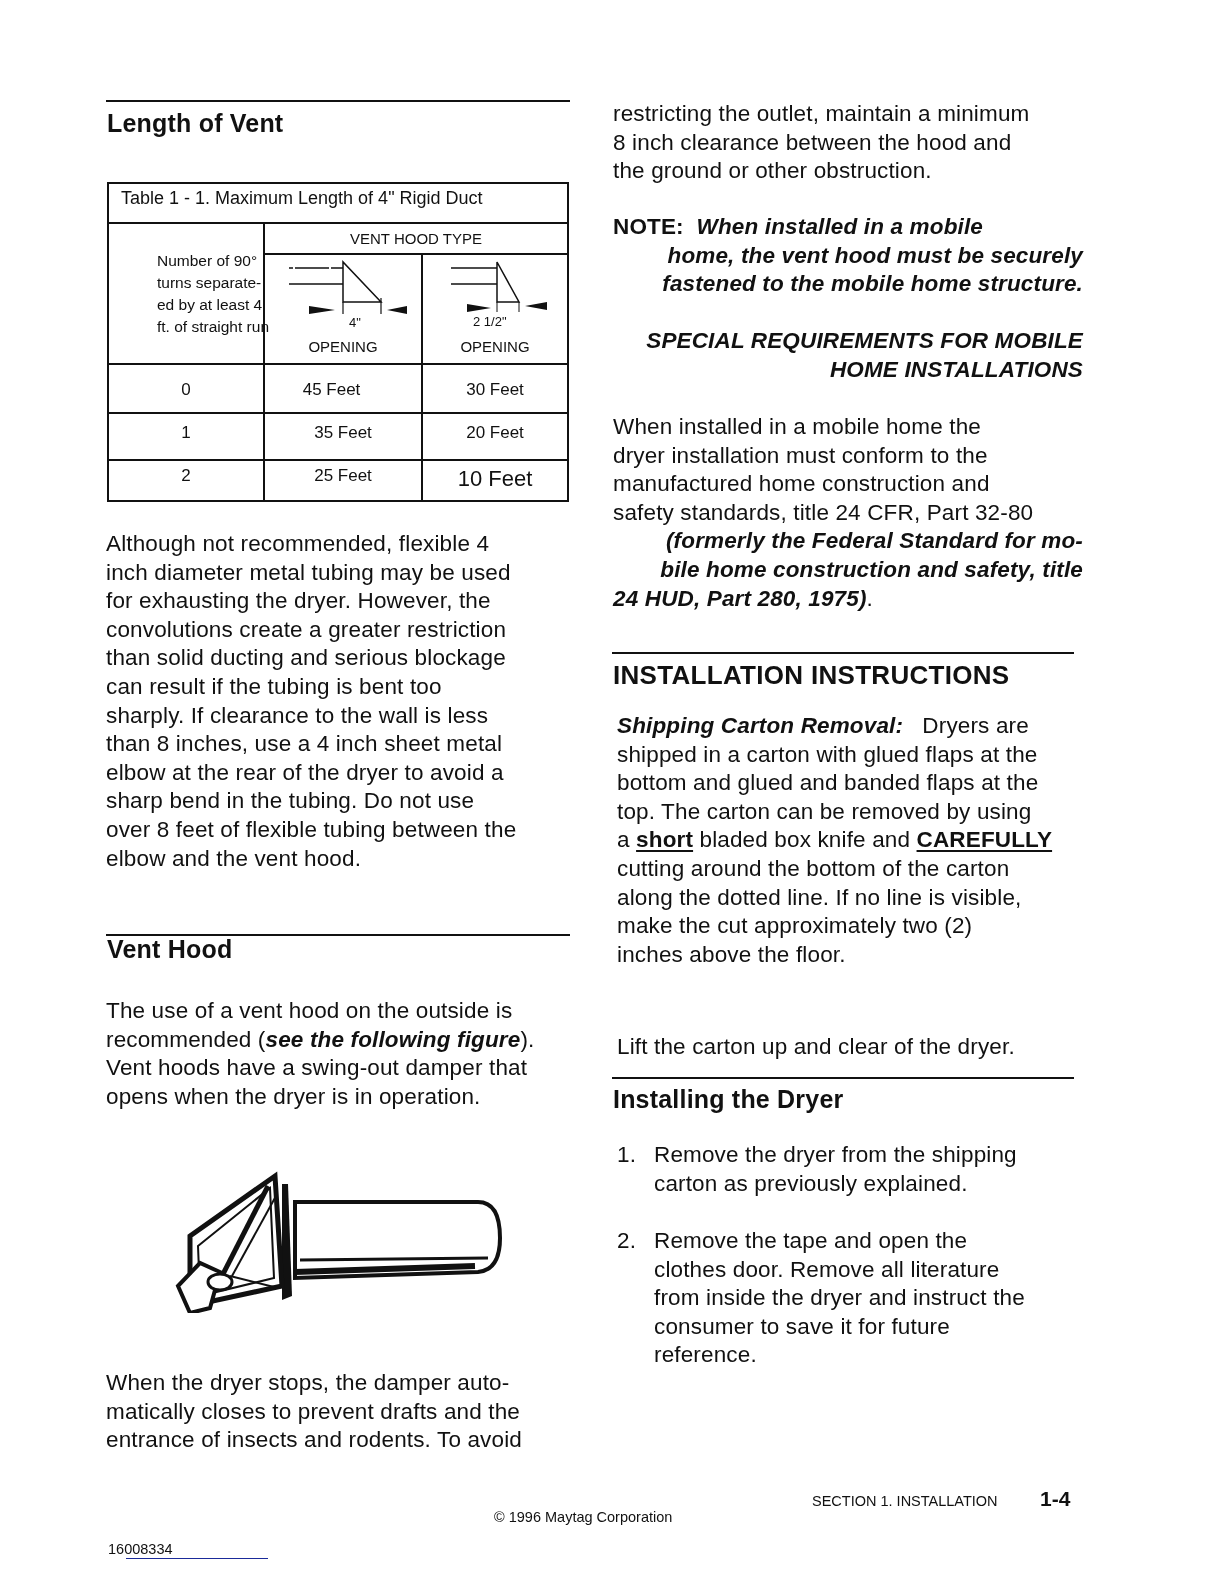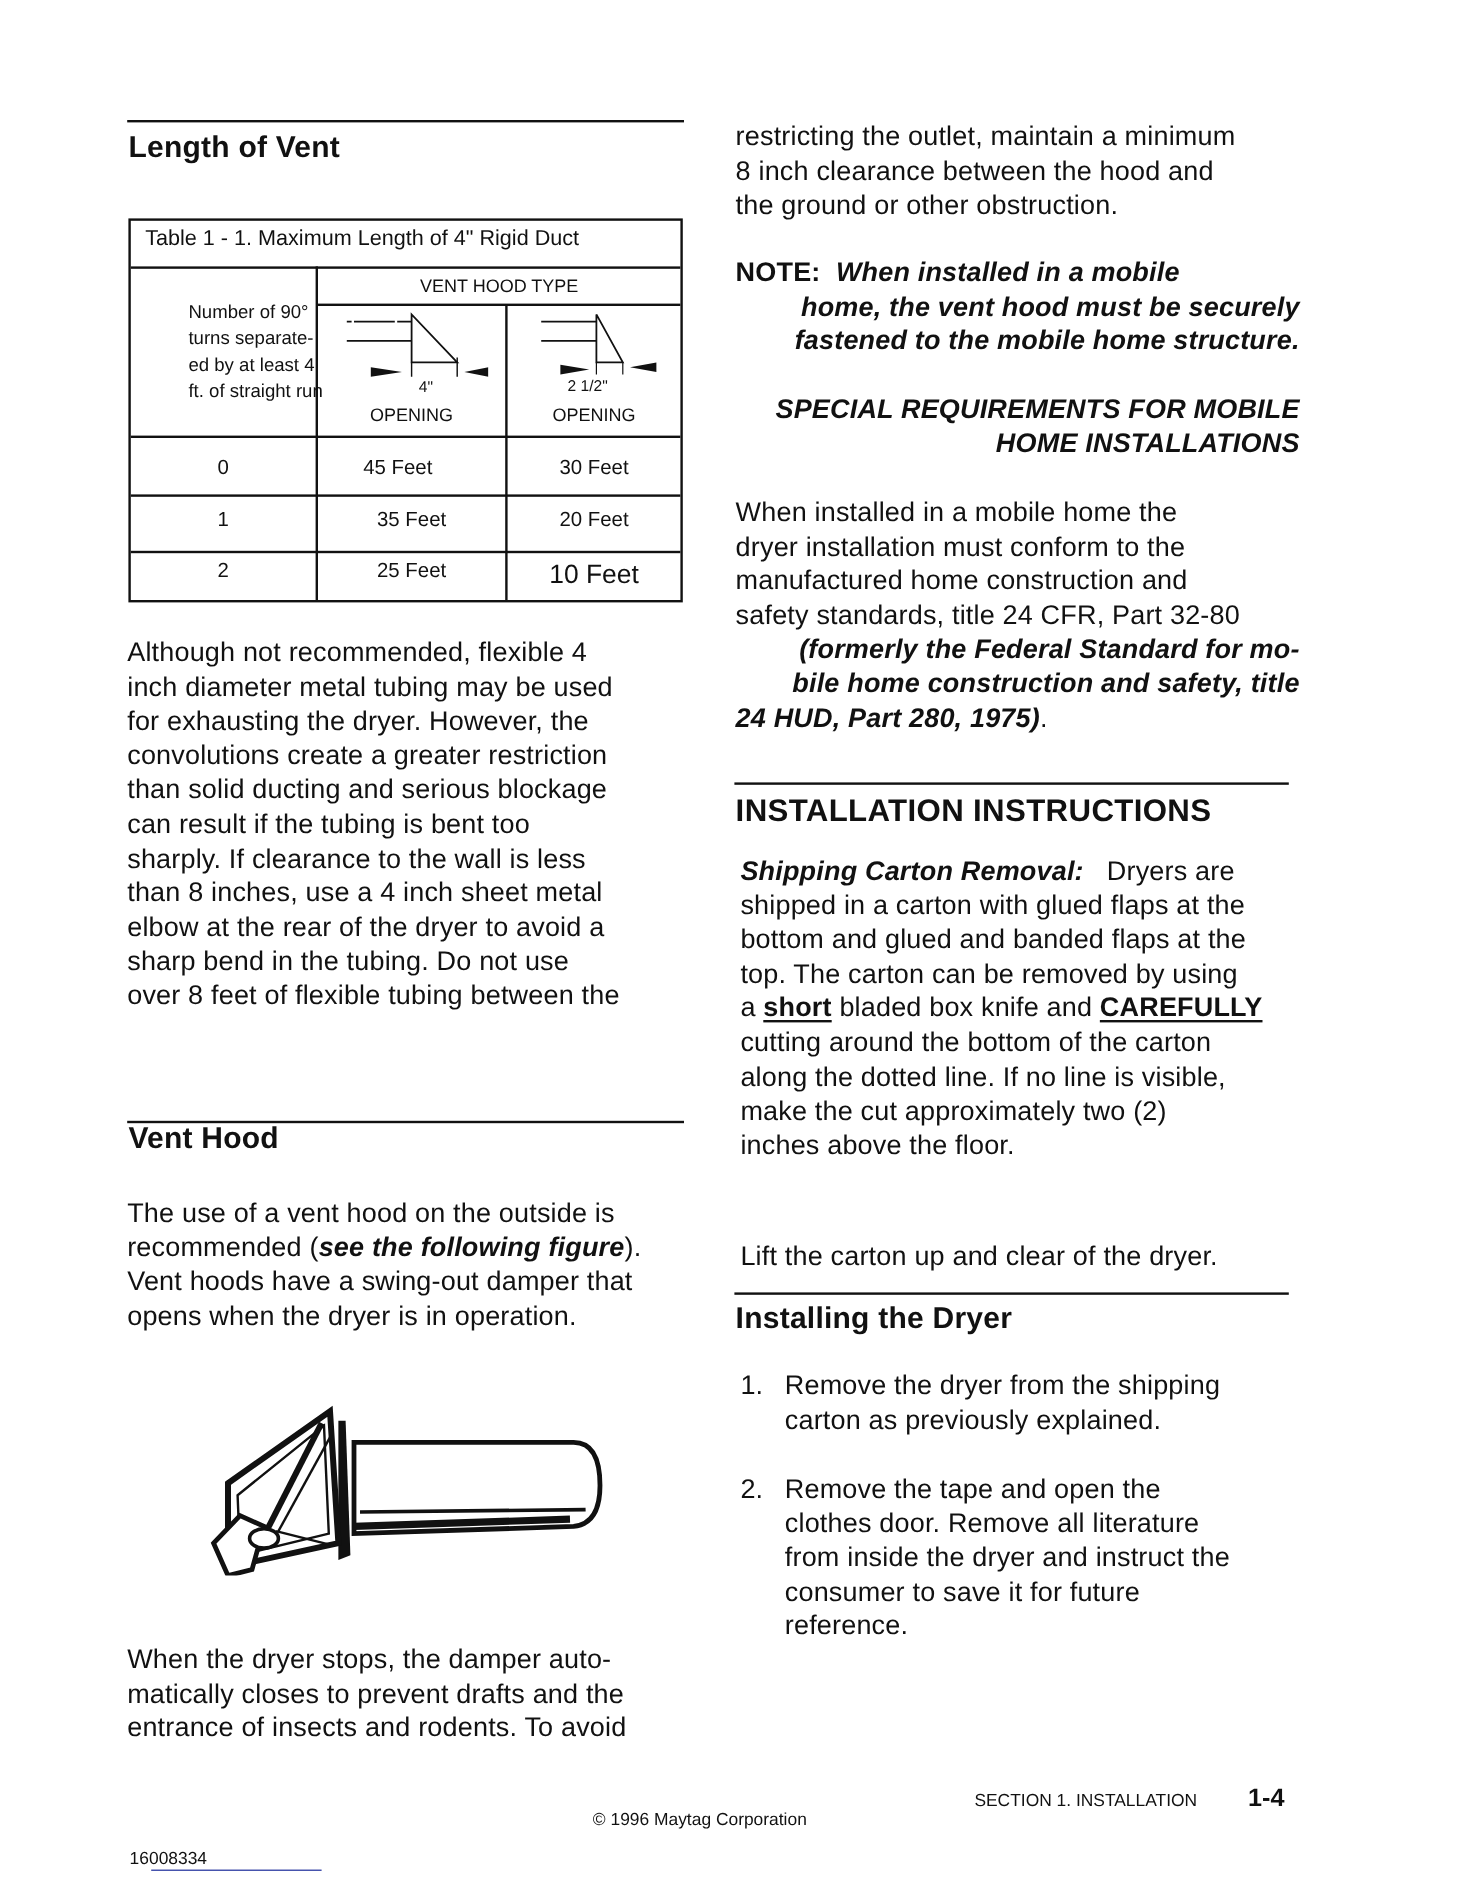--- a/index.html
+++ b/index.html
@@ -96,20 +96,21 @@
   <div>inch diameter metal tubing may be used</div>
   <div>for exhausting the dryer.  However, the</div>
   <div>convolutions create a greater restriction</div>
   <div>than solid ducting and serious blockage</div>
   <div>can result if the tubing is bent too</div>
   <div>sharply.  If clearance to the wall is less</div>
   <div>than 8 inches, use a 4 inch sheet metal</div>
   <div>elbow at the rear of the dryer to avoid a</div>
   <div>sharp bend in the tubing.  Do not use</div>
   <div>over 8 feet of flexible tubing between the</div>
+  <div>elbow and the vent hood.</div>
 </div>
 
 <div class="rule" style="left:106px; top:934px; width:464px;"></div>
 <div class="h2" style="left:107px; top:935px;">Vent Hood</div>
 
 <div class="body" style="left:106px; top:997px; width:470px;">
   <div>The use of a vent hood on the outside is</div>
   <div><span>recommended (</span><span class="bi">see the following figure</span><span>).</span></div>
   <div>Vent hoods have a swing-out damper that</div>
   <div>opens when the dryer is in operation.</div>

